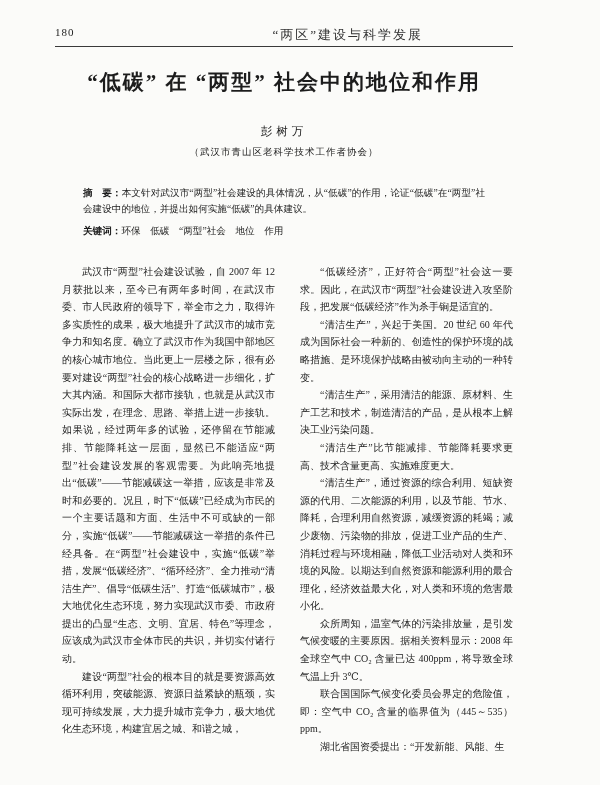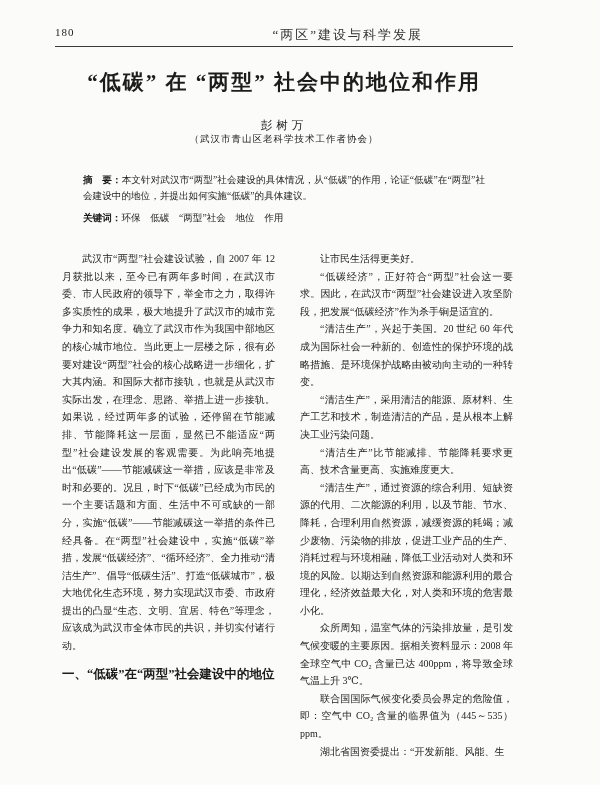--- a/index.html
+++ b/index.html
@@ -41,26 +41,27 @@
   }
   
   .article-title {
     margin-top: 21px;
     text-align: center;
     font-size: 21px;
     font-weight: bold;
     letter-spacing: 2px;
   }
   .author {
-    margin-top: 22px;
+    margin-top: 28px;
     text-align: center;
     font-size: 11.5px;
     letter-spacing: 4px;
   }
   .affiliation {
+    margin-top: 7px;
     text-align: center;
     font-size: 9.5px;
     letter-spacing: 1px;
   }
   
   .abstract-block {
     margin: 26px 28px 0 28px;
     font-size: 9.6px;
     line-height: 16px;
     text-align: justify;
@@ -116,24 +117,23 @@
     <span class="lbl">摘　要：</span><span>本文针对武汉市“两型”社会建设的具体情况，从“低碳”的作用，论证“低碳”在“两型”社会建设中的地位，并提出如何实施“低碳”的具体建议。</span>
   </div>
 
   <div class="keywords-line">
     <span class="lbl">关键词：</span><span>环保　低碳　“两型”社会　地位　作用</span>
   </div>
 
   <div class="body-columns">
     <div class="col">
       <p>武汉市“两型”社会建设试验，自 2007 年 12 月获批以来，至今已有两年多时间，在武汉市委、市人民政府的领导下，举全市之力，取得许多实质性的成果，极大地提升了武汉市的城市竞争力和知名度。确立了武汉市作为我国中部地区的核心城市地位。当此更上一层楼之际，很有必要对建设“两型”社会的核心战略进一步细化，扩大其内涵。和国际大都市接轨，也就是从武汉市实际出发，在理念、思路、举措上进一步接轨。如果说，经过两年多的试验，还停留在节能减排、节能降耗这一层面，显然已不能适应“两型”社会建设发展的客观需要。为此响亮地提出“低碳”——节能减碳这一举措，应该是非常及时和必要的。况且，时下“低碳”已经成为市民的一个主要话题和方面、生活中不可或缺的一部分，实施“低碳”——节能减碳这一举措的条件已经具备。在“两型”社会建设中，实施“低碳”举措，发展“低碳经济”、“循环经济”、全力推动“清洁生产”、倡导“低碳生活”、打造“低碳城市”，极大地优化生态环境，努力实现武汉市委、市政府提出的凸显“生态、文明、宜居、特色”等理念，应该成为武汉市全体市民的共识，并切实付诸行动。</p>
-      <div class="section-heading">一、“低碳”在“两型”社会建设中的地位</div>
+      <p>建设“两型”社会的根本目的就是要资源高效循环利用，突破能源、资源日益紧缺的瓶颈，实现可持续发展，大力提升城市竞争力，极大地优化生态环境，构建宜居之城、和谐之城，</p>
     </div>
     <div class="col">
-      <p>让市民生活得更美好。</p>
       <p>“低碳经济”，正好符合“两型”社会这一要求。因此，在武汉市“两型”社会建设进入攻坚阶段，把发展“低碳经济”作为杀手锏是适宜的。</p>
       <p>“清洁生产”，兴起于美国。20 世纪 60 年代成为国际社会一种新的、创造性的保护环境的战略措施、是环境保护战略由被动向主动的一种转变。</p>
       <p>“清洁生产”，采用清洁的能源、原材料、生产工艺和技术，制造清洁的产品，是从根本上解决工业污染问题。</p>
       <p>“清洁生产”比节能减排、节能降耗要求更高、技术含量更高、实施难度更大。</p>
       <p>“清洁生产”，通过资源的综合利用、短缺资源的代用、二次能源的利用，以及节能、节水、降耗，合理利用自然资源，减缓资源的耗竭；减少废物、污染物的排放，促进工业产品的生产、消耗过程与环境相融，降低工业活动对人类和环境的风险。以期达到自然资源和能源利用的最合理化，经济效益最大化，对人类和环境的危害最小化。</p>
       <p>众所周知，温室气体的污染排放量，是引发气候变暖的主要原因。据相关资料显示：2008 年全球空气中 CO₂ 含量已达 400ppm，将导致全球气温上升 3℃。</p>
       <p>联合国国际气候变化委员会界定的危险值，即：空气中 CO₂ 含量的临界值为（445～535）ppm。</p>
       <p>湖北省国资委提出：“开发新能、风能、生</p>
     </div>
   </div>

